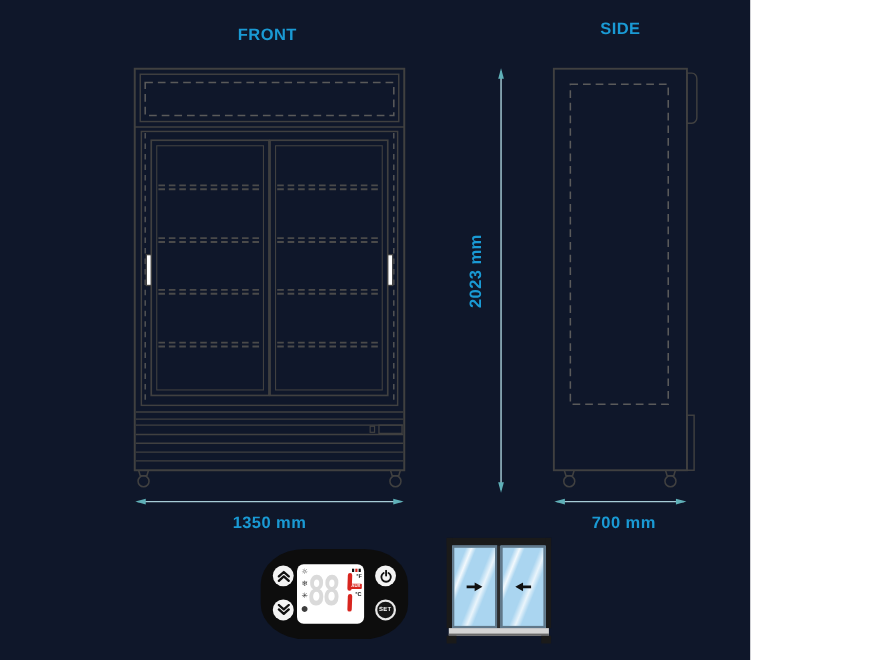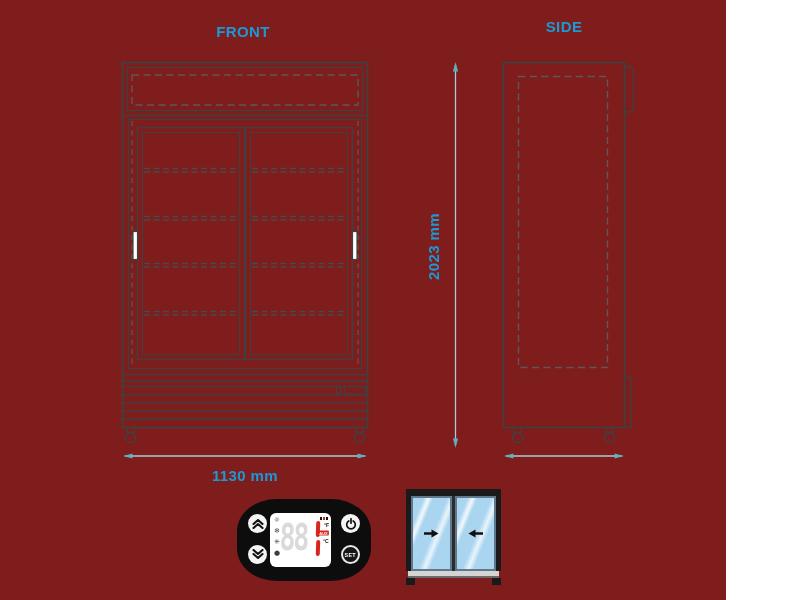--- a/index.html
+++ b/index.html
@@ -1,17 +1,17 @@
 <!DOCTYPE html>
 <html><head>
 <meta charset="utf-8">
 <style>
   html,body{margin:0;padding:0;background:#fff;}
-  .canvas{position:relative;width:682px;height:600px;background:#7f1d1d;overflow:hidden;
-          font-family:"Liberation Sans",sans-serif;padding-left:44px;}
+  .canvas{position:relative;width:682px;height:600px;background:#0f172a;overflow:hidden;
+          font-family:"Liberation Sans",sans-serif;}
   .drawing{position:absolute;left:0;top:0;}
 
   
   .vlabel,.dimlabel{position:absolute;color:#1a9ad4;font-weight:bold;font-size:15px;
     letter-spacing:.4px;text-align:center;width:120px;}
   .vlabel{width:100px;}
   .front-label{left:193px;top:23px;}
   .side-label{left:514px;top:18px;}
   .dim-front{left:185px;top:467px;}
   .dim-side{left:507px;top:467px;}
@@ -154,21 +154,22 @@
       <line x1="506" y1="456" x2="622" y2="456" stroke="#a6ccd6" stroke-width="1.3"></line>
       <polygon points="504,456 513.5,453.4 513.5,458.6" fill="#5fb0b8"></polygon>
       <polygon points="624,456 614.5,453.4 614.5,458.6" fill="#5fb0b8"></polygon>
 
       <line x1="455.5" y1="65" x2="455.5" y2="445" stroke="#a6ccd6" stroke-width="1.3"></line>
       <polygon points="455.5,62 452.9,71.5 458.1,71.5" fill="#5fb0b8"></polygon>
       <polygon points="455.5,448 452.9,438.5 458.1,438.5" fill="#5fb0b8"></polygon>
     </g>
   </svg>
 
-  <div class="dimlabel dim-front">1130 mm</div>
+  <div class="dimlabel dim-front">1350 mm</div>
+  <div class="dimlabel dim-side">700 mm</div>
   <div class="dimlabel dim-height">2023 mm</div>
 
   <div class="ctrl">
     <button class="cbtn btn-up" type="button">
       <svg width="12" height="11" viewBox="0 0 12 11">
         <path d="M1.5,6 L6,2 L10.5,6 M1.5,10 L6,6 L10.5,10" stroke="#111" stroke-width="2.1" fill="none" stroke-linecap="round" stroke-linejoin="round"></path>
       </svg>
     </button>
     <button class="cbtn btn-down" type="button">
       <svg width="12" height="11" viewBox="0 0 12 11">

